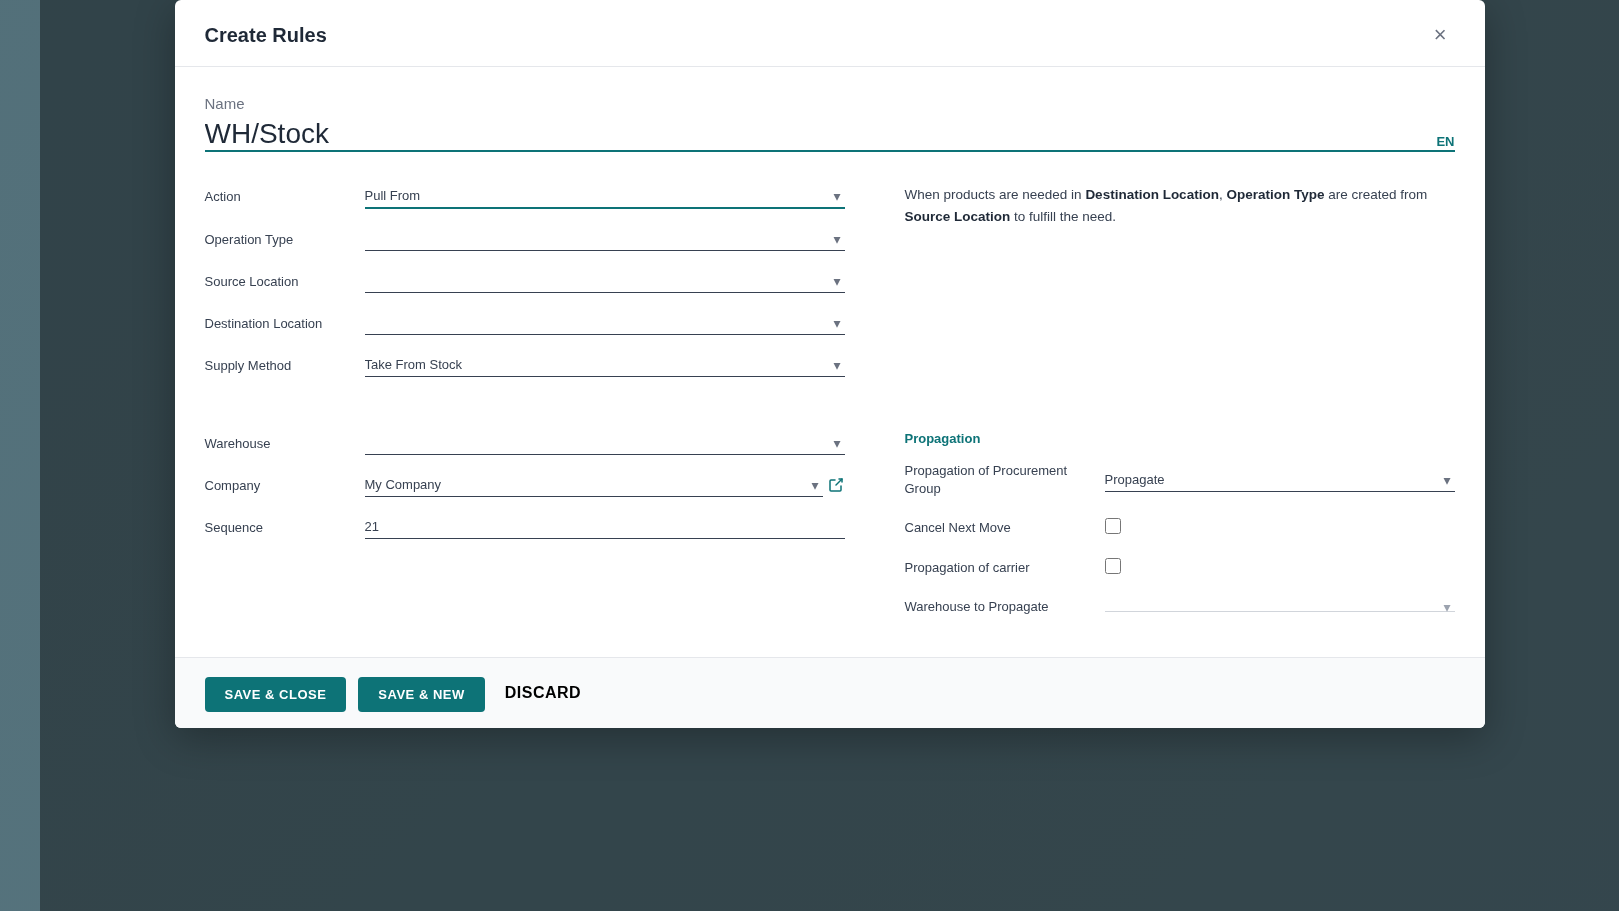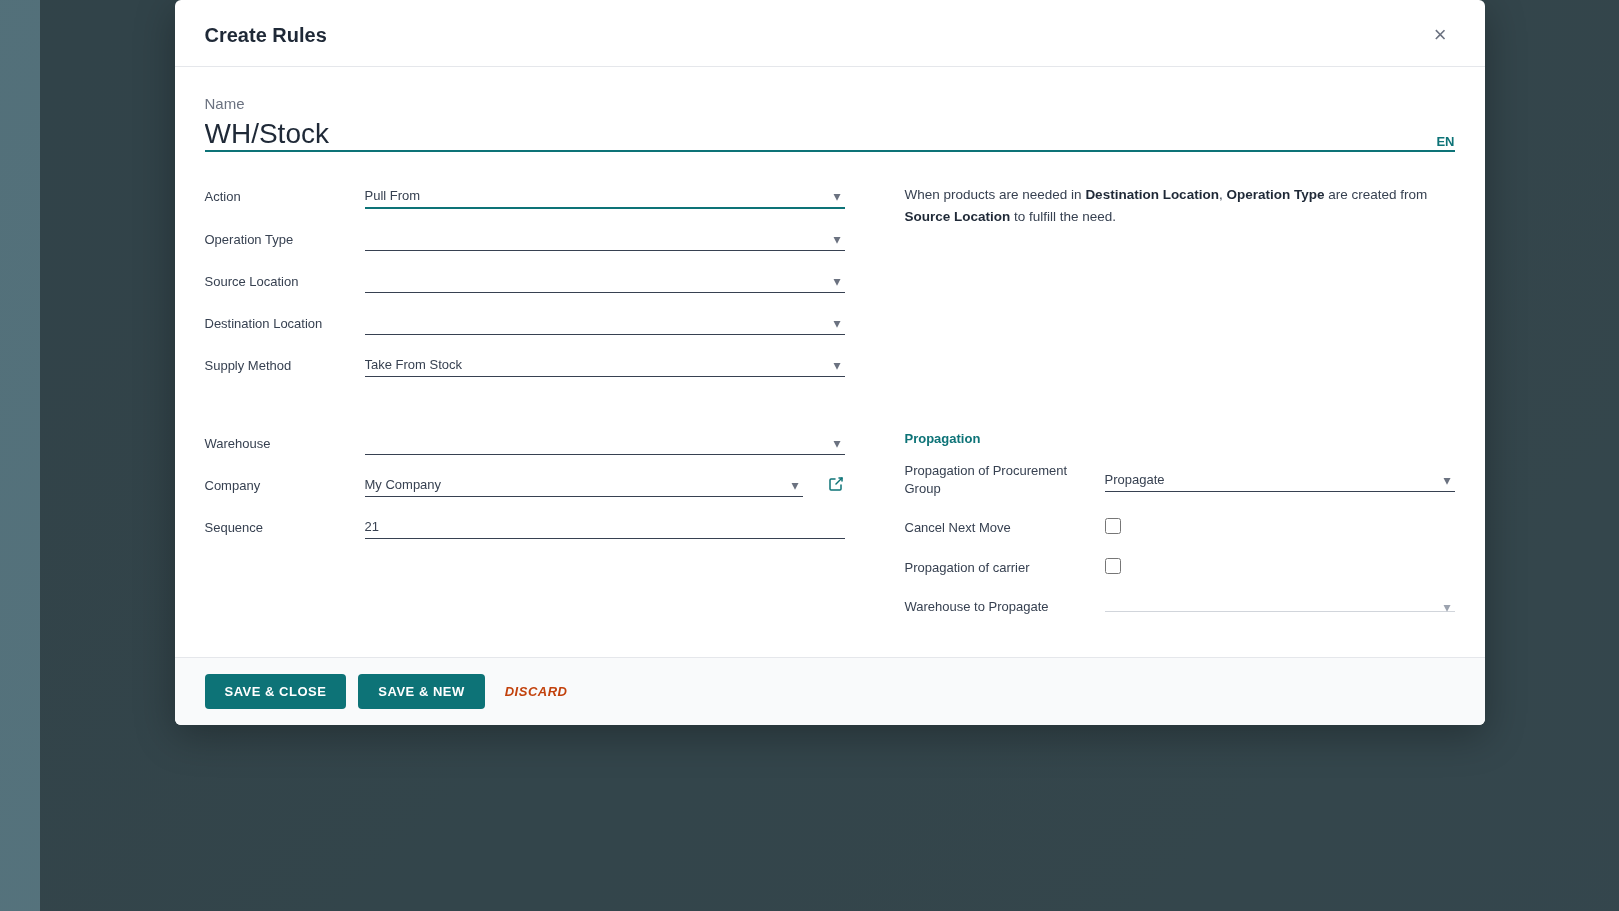--- a/index.html
+++ b/index.html
@@ -213,22 +213,22 @@
       outline: none;
       font-size: 13px;
       color: #374151;
       padding: 4px 0;
       background: transparent;
     }
 
     
     .company-row-control {
       display: flex;
-      align-items: center;
-      gap: 24px;
+      align-items: flex-end;
+      gap: 4px;
     }
     .external-link-btn {
       background: none;
       border: none;
       cursor: pointer;
       color: #0d7377;
       font-size: 15px;
       padding: 2px;
     }
 
@@ -315,28 +315,27 @@
       padding: 10px 20px;
       font-size: 13px;
       font-weight: 600;
       cursor: pointer;
       text-transform: uppercase;
       letter-spacing: 0.5px;
     }
     .btn-discard {
       background: none;
       border: none;
-      color: #c2410c;
-      font-size: 13px;
+      color: #000000;
+      font-size: 16px;
       font-weight: 600;
       cursor: pointer;
       padding: 10px 8px;
       text-transform: uppercase;
       letter-spacing: 0.5px;
-      font-style: italic;
     }
   </style>
 </head>
 <body>
 
 <div class="bg-overlay"></div>
 
 <div class="modal-backdrop">
   <div class="modal">
 

